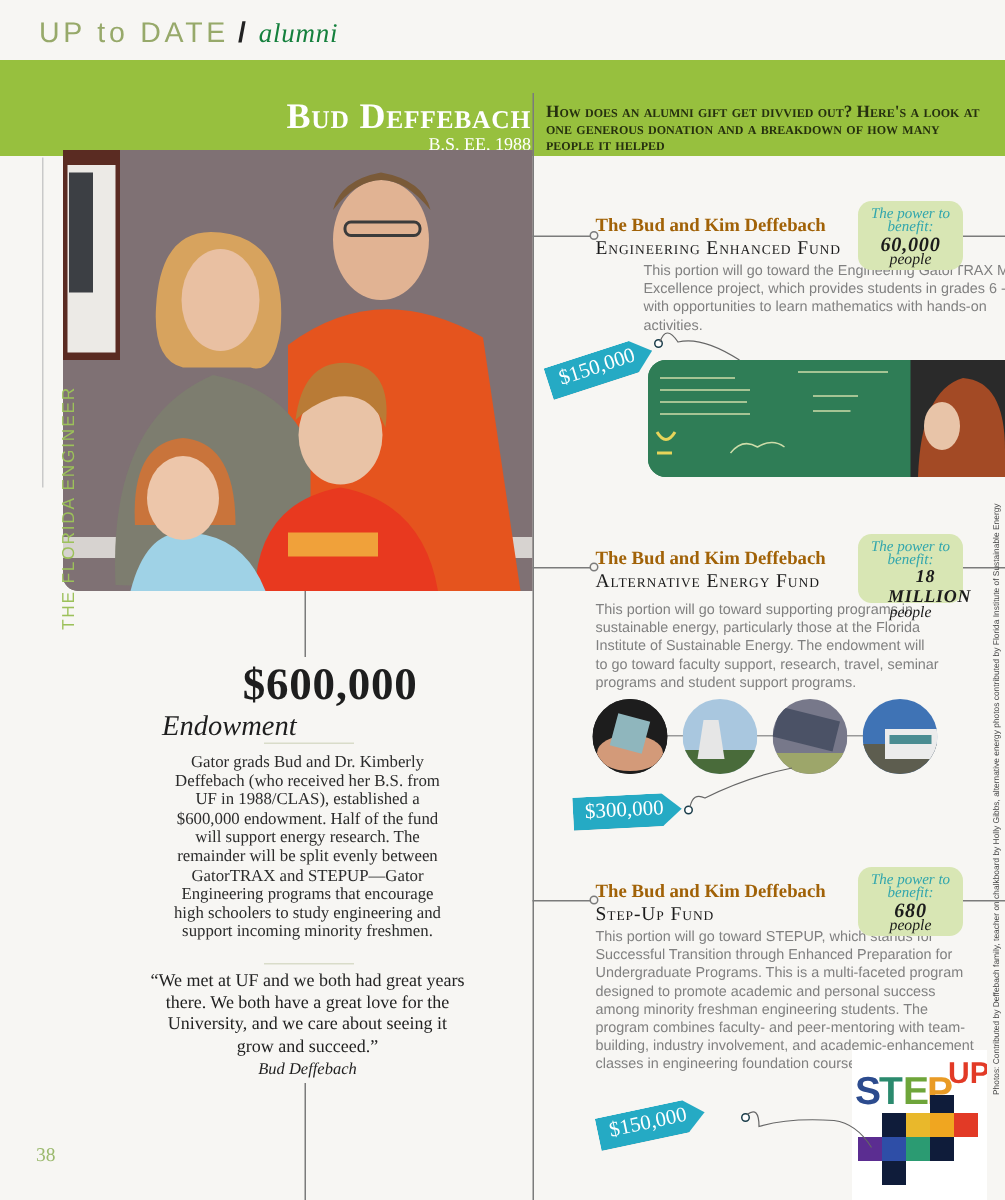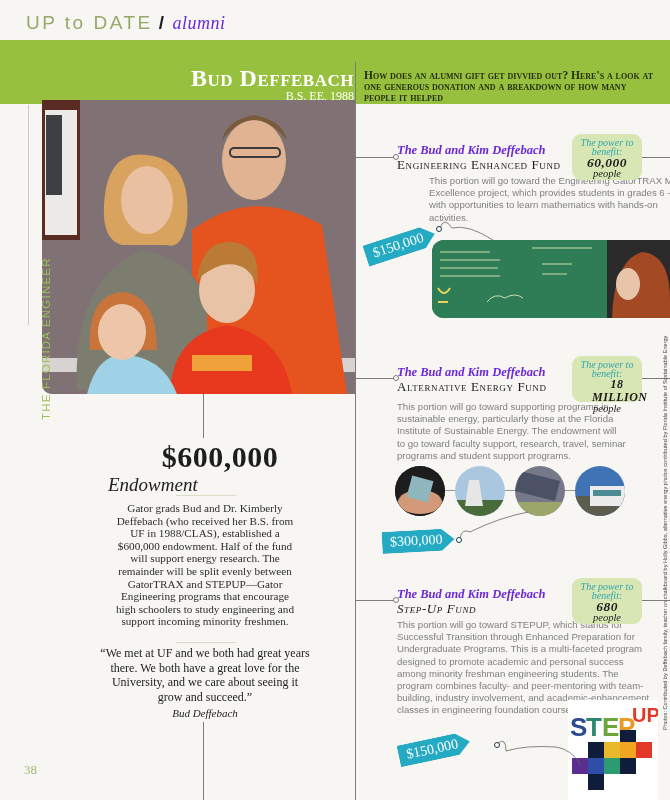--- a/index.html
+++ b/index.html
@@ -7,21 +7,21 @@
     width: 670px; height: 800px; position: relative; overflow: hidden;
     background: #f7f6f3;
     font-family: "Liberation Serif", serif;
     color: #1e1e1e;
   }
   .abs { position: absolute; }
 
   
   .section-head { left: 26px; top: 12px; font-family: "Liberation Sans", sans-serif; font-size: 19px; letter-spacing: 2.5px; color: #97a96a; white-space: nowrap; }
   .section-head .slash { color: #222; margin: 0 6px; font-weight: bold; }
-  .section-head .sub { font-family: "Liberation Serif", serif; font-style: italic; color: #6d28d9; letter-spacing: 0.5px; font-size: 18px; }
+  .section-head .sub { font-family: "Liberation Serif", serif; font-style: italic; color: #15803d; letter-spacing: 0.5px; font-size: 18px; }
 
   .banner { left: 0; top: 40px; width: 670px; height: 64px; background: #97c03e; }
   .name { right: 316px; top: 65px; color: #fff; font-variant: small-caps; font-weight: bold; font-size: 24px; letter-spacing: 0.5px; white-space: nowrap; }
   .degree { right: 316px; top: 89px; color: #fff; font-weight: normal; font-size: 12px; white-space: nowrap; }
   .headline { left: 364px; top: 70px; width: 290px; font-variant: small-caps; font-weight: bold; font-size: 11.5px; line-height: 11px; color: #26300f; }
 
   
   .vline { background: #7b7b7b; width: 1px; }
 
   
@@ -34,21 +34,21 @@
   .endow-rule { left: 176px; top: 495px; width: 60px; height: 1px; background: #d9dcc9; }
   .body-text { left: 112px; top: 502px; width: 186px; text-align: center; font-size: 11.2px; line-height: 12.6px; color: #2c2c2c; }
   .quote-rule { left: 176px; top: 642px; width: 60px; height: 1px; background: #d9dcc9; }
   .quote { left: 100px; top: 646px; width: 210px; text-align: center; font-size: 12px; line-height: 14.7px; color: #222; }
   .quote-by { left: 100px; top: 707px; width: 210px; text-align: center; font-style: italic; font-size: 11px; }
   .page-num { left: 24px; top: 762px; font-size: 13px; color: #9bb96e; }
 
   
   .fund-connector { height: 1px; background: #7b7b7b; }
   .fund-dot { width: 4px; height: 4px; border: 1px solid #7b7b7b; border-radius: 50%; background: #f7f6f3; }
-  .fund-kicker { font-weight: bold; font-style: italic; font-size: 12.5px; color: #6d28d9; white-space: nowrap; }
+  .fund-kicker { font-weight: bold; font-size: 12.5px; color: #a16207; white-space: nowrap; }
   .fund-name { font-variant: small-caps; font-size: 13px; letter-spacing: 0.6px; color: #1b1b1b; white-space: nowrap; }
   .fund-desc { font-family: "Liberation Sans", sans-serif; font-size: 9.6px; line-height: 12.2px; color: #808080; }
   .benefit { background: #d8e6b4; border-radius: 9px; text-align: center; }
   .benefit .bt { font-style: italic; font-size: 10px; line-height: 9px; color: #31a6ad; }
   .benefit .bv { font-weight: bold; font-style: italic; font-size: 13.5px; line-height: 13px; color: #1b1b1b; letter-spacing: 0.5px; }
   .benefit .bp { font-style: italic; font-size: 10.5px; line-height: 10px; color: #1b1b1b; text-align: center; }
 
   .tag { background: #25aac4; color: #fff; font-size: 14px; padding: 3px 12px 3px 8px; clip-path: polygon(0 0, 82% 0, 100% 50%, 82% 100%, 0 100%); white-space: nowrap; box-shadow: 0 2px 3px rgba(0,0,0,.25); }
   .tag-hole { width: 4px; height: 4px; border-radius: 50%; background: #fff; border: 1px solid #1b3d4a; }
 
@@ -190,21 +190,21 @@
 </div>
 <div class="abs tag" style="left:382px; top:530px; transform:rotate(-3deg);">$300,000</div>
 <div class="abs tag-hole" style="left:456px; top:537px;"></div>
 <svg class="abs" style="left:458px; top:508px;" width="90" height="40">
     <path d="M2 30 Q4 20 12 24 Q40 10 70 4" fill="none" stroke="#666" stroke-width="0.8"></path>
   </svg>
 
 <div class="abs fund-connector" style="left:355px; top:600px; width:40px;"></div>
 <div class="abs fund-dot" style="left:393px; top:597px;"></div>
 <div class="abs fund-kicker" style="left:397px; top:587px;">The Bud and Kim Deffebach</div>
-<div class="abs fund-name" style="left:397px; top:601px;font-style:italic;">Step-Up Fund</div>
+<div class="abs fund-name" style="left:397px; top:601px;">Step-Up Fund</div>
 <div class="abs fund-desc" style="left:397px; top:619px; width:258px;">This portion will go toward STEPUP, which stands for Successful Transition through Enhanced Preparation for Undergraduate Programs. This is a multi-faceted program designed to promote academic and personal success among minority freshman engineering students. The program combines faculty- and peer-mentoring with team-building, industry involvement, and academic-enhancement classes in engineering foundation courses.</div>
 <div class="abs benefit" style="left:572px; top:578px; width:70px; height:46px;">
   <div class="bt" style="padding:4px 6px 0;">The power to benefit:</div>
   <div class="bv">680</div>
   <div class="bp">people</div>
 </div>
 <div class="abs fund-connector" style="left:642px; top:600px; width:28px;"></div>
 
 <div class="abs stepup">
   <svg width="90" height="100" viewBox="0 0 90 100">

